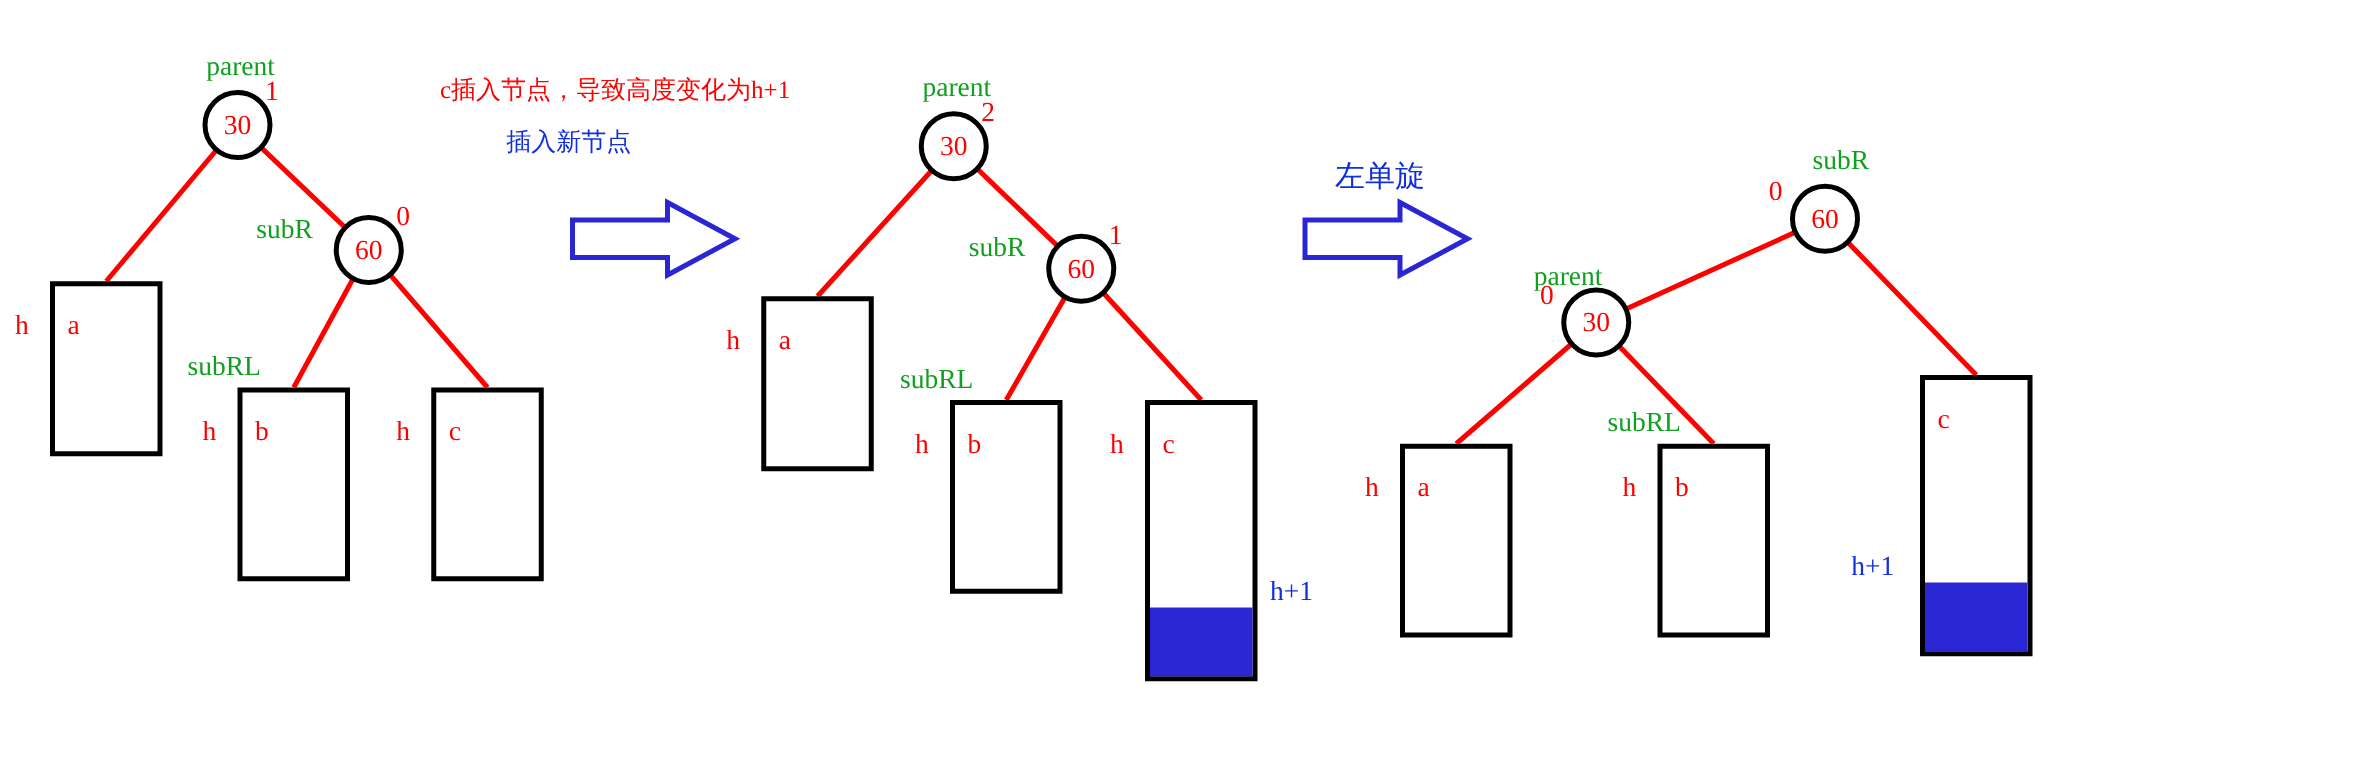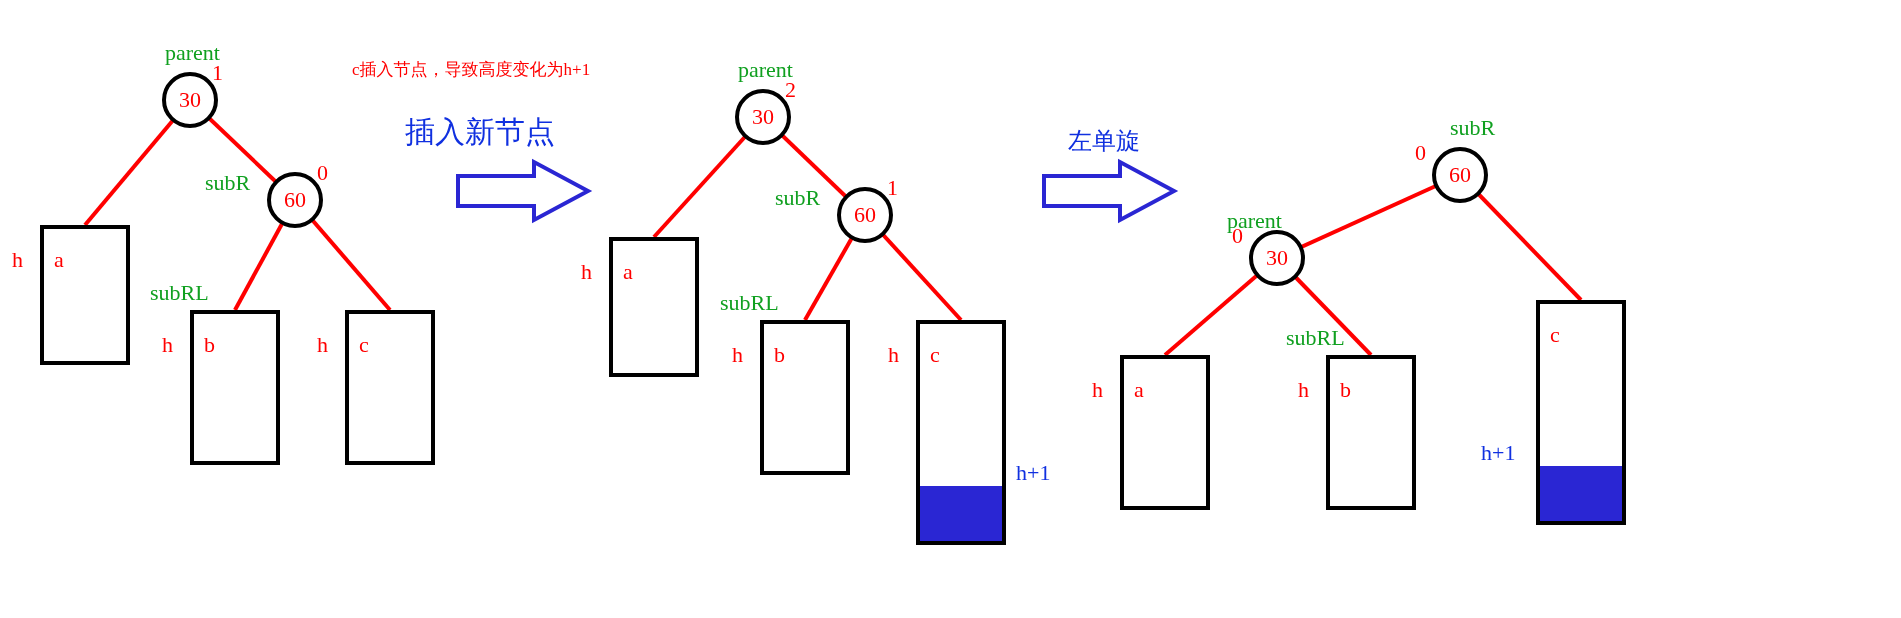--- a/index.html
+++ b/index.html
@@ -78,23 +78,23 @@
         <line x1="763" y1="117" x2="865" y2="215"></line>
         <line x1="865" y1="215" x2="805" y2="320"></line>
         <line x1="865" y1="215" x2="961" y2="320"></line>
         <line x1="1460" y1="175" x2="1277" y2="258"></line>
         <line x1="1460" y1="175" x2="1581" y2="300"></line>
         <line x1="1277" y1="258" x2="1165" y2="355"></line>
         <line x1="1277" y1="258" x2="1371" y2="355"></line>
       </g>
   </svg>
 
-  <div class="label red" style="left:352px; top:58px; font-size:17px;">c插入节点，导致高度变化为h+1</div>
+  <div class="label red" style="left:352px; top:58px; font-size:20px;">c插入节点，导致高度变化为h+1</div>
 
-  <div class="label blue" style="left:405px; top:112px; font-size:30px;">插入新节点</div>
+  <div class="label blue" style="left:405px; top:100px; font-size:20px;">插入新节点</div>
 
   <div class="label blue" style="left:1068px; top:125px; font-size:24px;">左单旋</div>
 
   <svg class="arrow-svg" style="left:454px; top:156px;" width="140" height="70">
     <polygon points="4,20 80,20 80,6 134,35 80,64 80,50 4,50" fill="#ffffff" stroke="#2a26d3" stroke-width="4"></polygon>
   </svg>
   <svg class="arrow-svg" style="left:1040px; top:156px;" width="140" height="70">
     <polygon points="4,20 80,20 80,6 134,35 80,64 80,50 4,50" fill="#ffffff" stroke="#2a26d3" stroke-width="4"></polygon>
   </svg>
 

